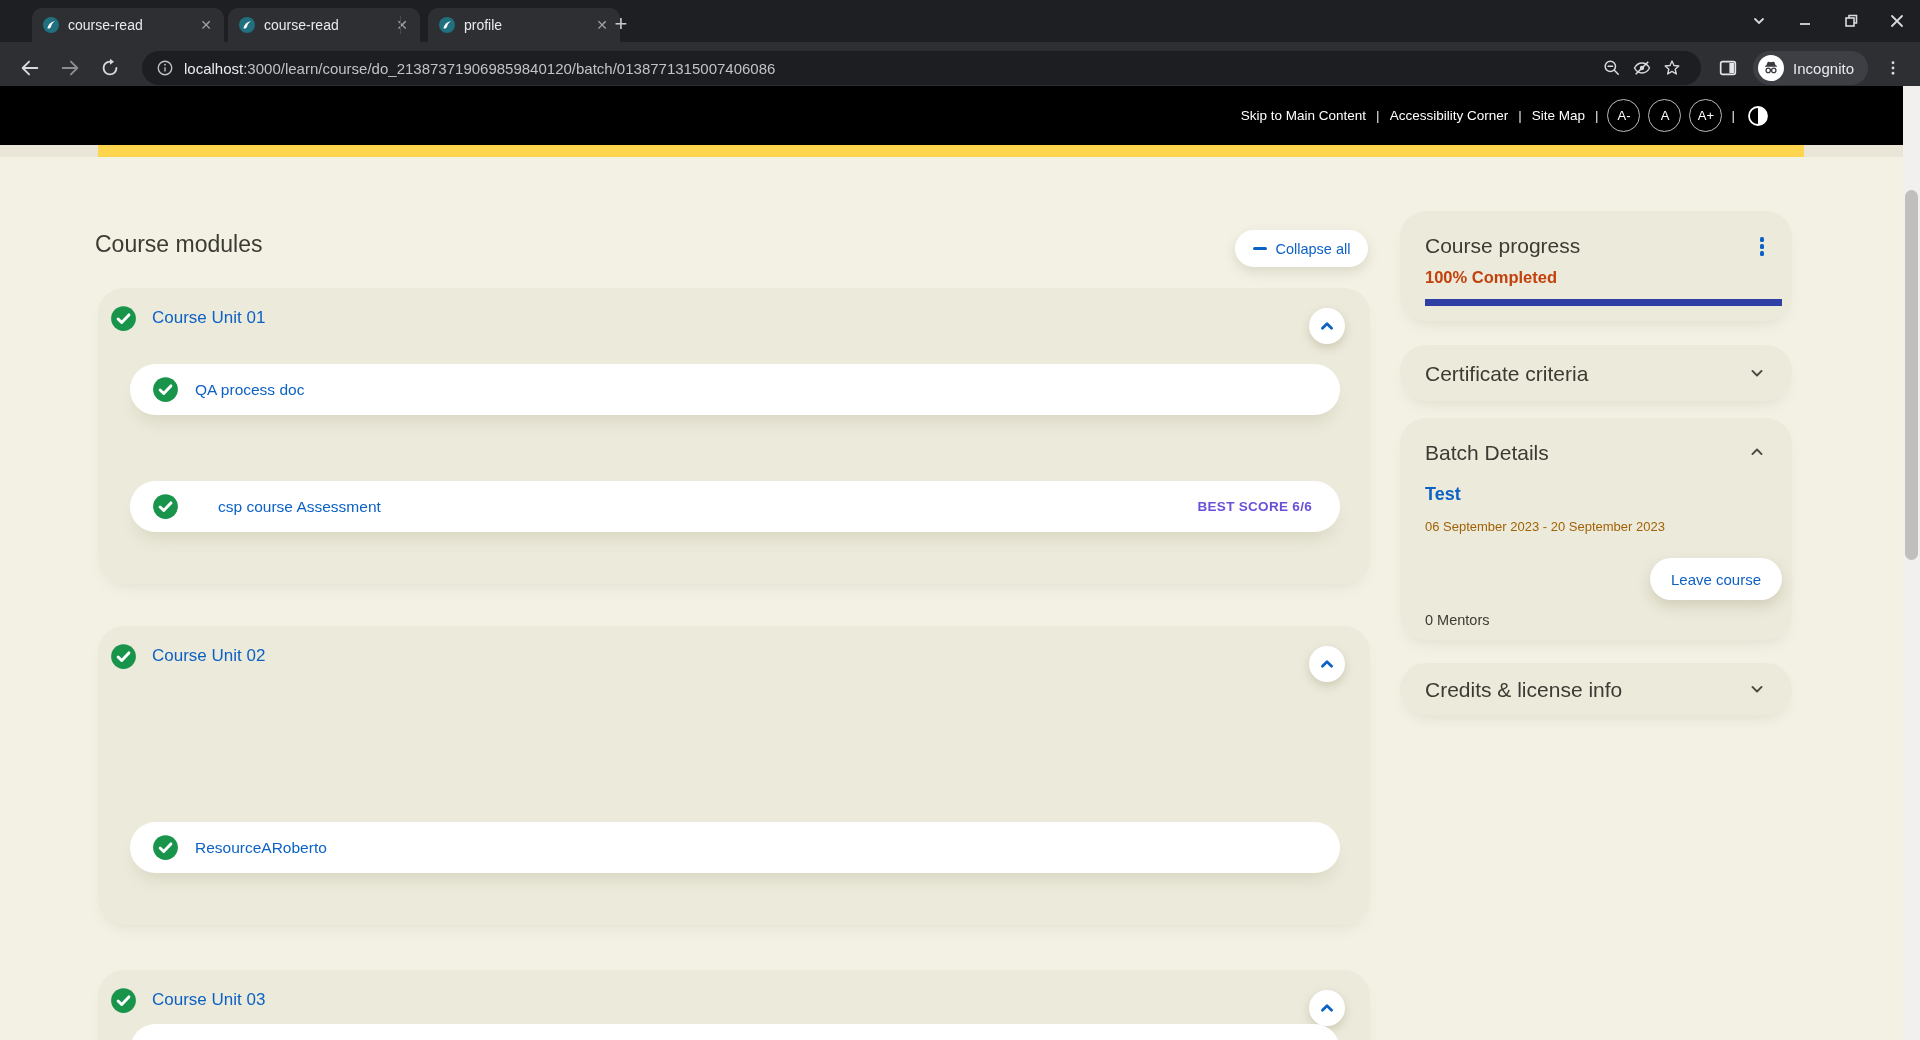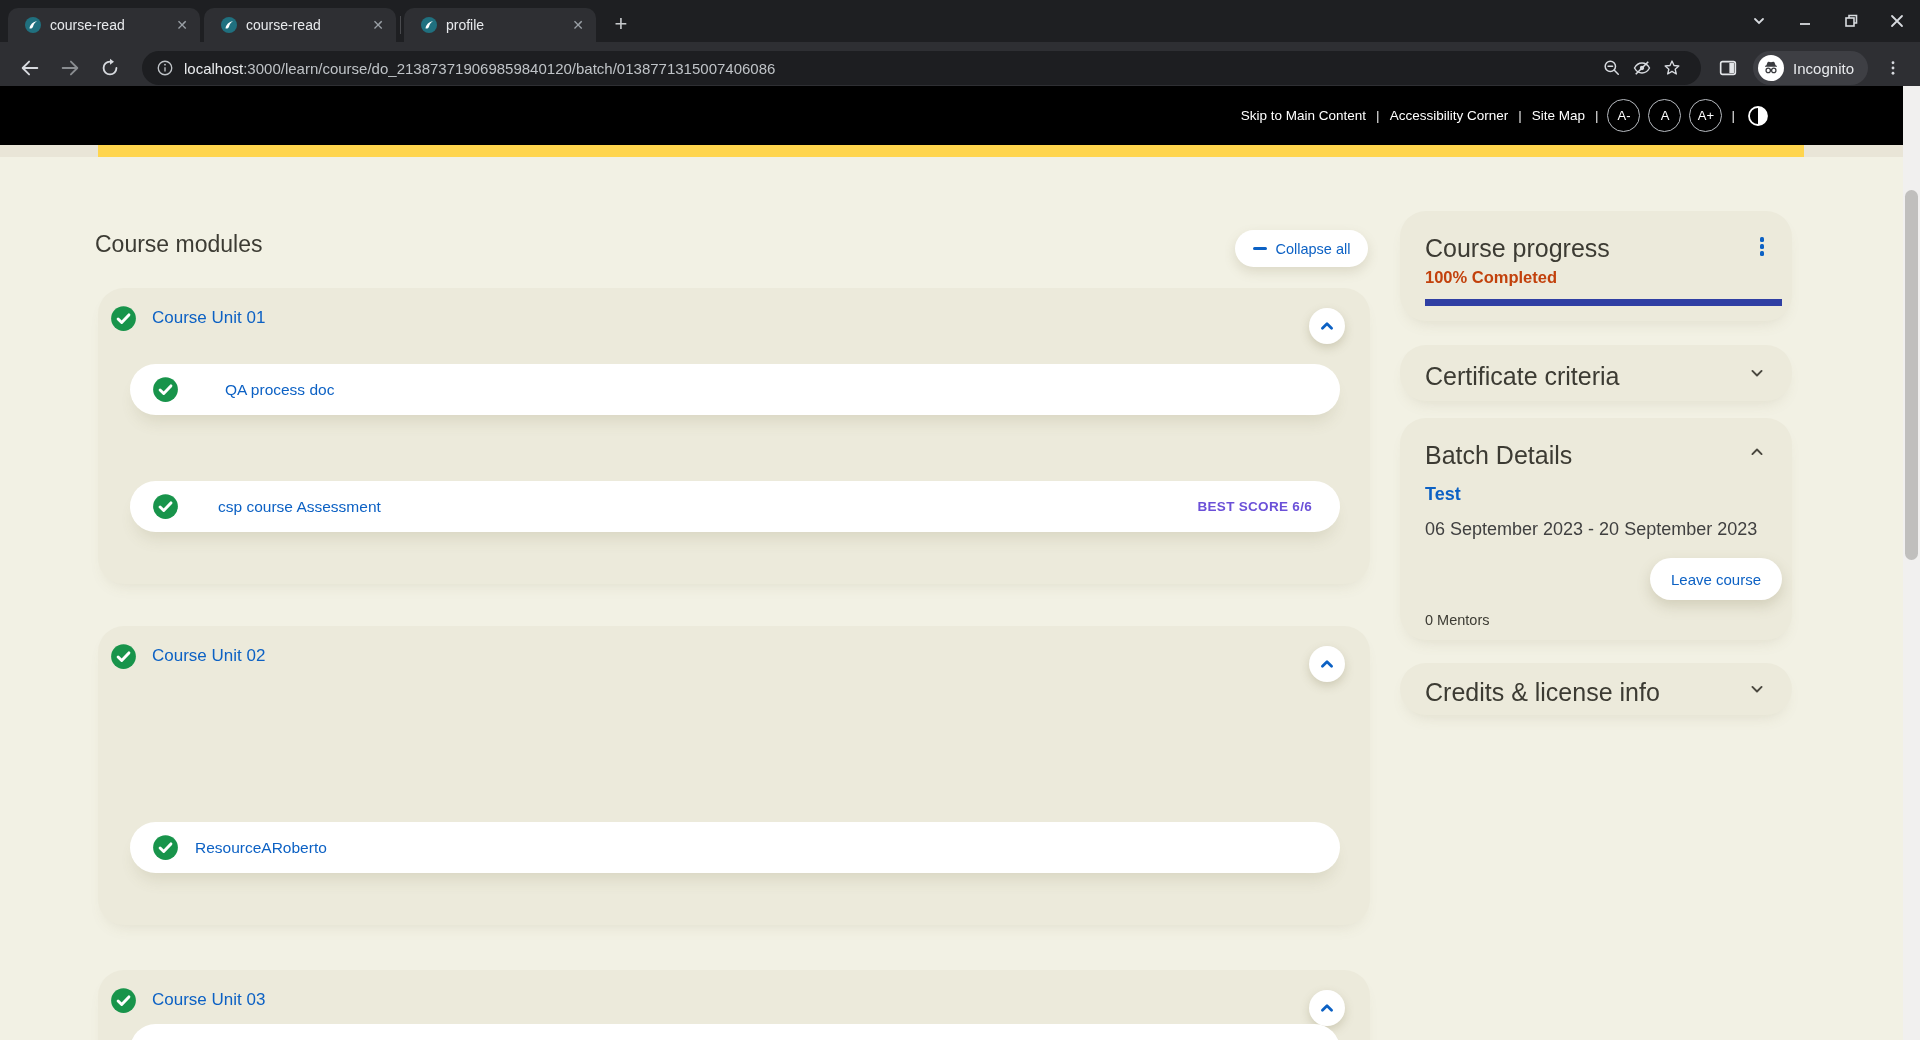--- a/index.html
+++ b/index.html
@@ -1,20 +1,20 @@
 <!DOCTYPE html>
 <html><head>
 <meta charset="utf-8">
 <style>
   * { margin:0; padding:0; box-sizing:border-box; }
   html,body { width:1920px; height:1040px; overflow:hidden; font-family:"Liberation Sans", sans-serif; background:#F2F1E4; }
 
   
   .tabstrip { position:absolute; top:0; left:0; width:1920px; height:42px; background:#1E1F22; }
-  .tab { position:absolute; top:8px; height:34px; width:192px; background:#2E2F33; border-radius:10px 10px 0 0; display:flex; align-items:center; padding:0 8px 0 16px; }
+  .tab { position:absolute; top:8px; height:34px; width:192px; background:#2E2F33; border-radius:10px 10px 0 0; display:flex; align-items:center; padding:0 8px 0 10px;margin-left:24px; }
   .tab .title { flex:1; color:#E8EAED; font-size:14px; white-space:nowrap; overflow:hidden; margin-left:8px; }
   .tab .close { color:#9AA0A6; font-size:14px; width:20px; height:20px; line-height:20px; text-align:center; border-radius:50%; }
   .tab-divider { position:absolute; top:16px; left:400px; width:1px; height:18px; background:#4A4B4F; }
   .newtab { position:absolute; top:10px; left:606px; width:30px; height:30px; color:#C7C9CC; font-size:22px; text-align:center; line-height:28px; }
   .wincontrols { position:absolute; top:0; right:0; height:42px; display:flex; align-items:center; }
   .winbtn { width:46px; height:42px; display:flex; align-items:center; justify-content:center; color:#D7DADF; }
 
   .toolbar { position:absolute; top:42px; left:0; width:1920px; height:52px; background:#2E2F33; display:flex; align-items:center; padding:0 12px; }
   .navbtn { width:36px; height:36px; display:flex; align-items:center; justify-content:center; border-radius:50%; margin-right:4px; }
   .addressbar { flex:1; height:34px; margin:0 12px 0 10px; background:#1D1E21; border-radius:17px; display:flex; align-items:center; padding:0 14px; }
@@ -44,28 +44,28 @@
   .unit-head { position:absolute; top:12px; left:0; right:0; height:36px; display:flex; align-items:center; }
   .unit-head .chk { margin-left:12px; }
   .unit-head .utitle { margin-left:15px; color:#0C61C4; font-size:17px; font-weight:400; }
   .chev-btn { position:absolute; right:25px; top:8px; width:36px; height:36px; border-radius:50%; background:#FFF; display:flex; align-items:center; justify-content:center; box-shadow:0 4px 10px rgba(120,110,70,.25); }
   .item-pill { position:absolute; left:32px; width:1210px; height:51px; background:#FFF; border-radius:26px; display:flex; align-items:center; padding:0 28px 0 22px; box-shadow:0 12px 16px -6px rgba(120,110,70,.16); }
   .item-pill .ilabel { margin-left:16px; color:#0C61C4; font-size:15.5px; }
   .item-pill .badge { margin-left:auto; color:#6B50D8; font-size:13.5px; font-weight:700; letter-spacing:.3px; }
 
   
   .side-card { position:absolute; left:1400px; width:392px; background:#ECEADB; border-radius:26px; box-shadow:0 8px 16px -8px rgba(120,110,70,.18); }
-  .s-title { position:absolute; left:25px; color:#3C3B33; font-size:25px; font-weight:500; }
+  .s-title { position:absolute; left:25px; color:#3C3B33; font-size:21px; font-weight:500; }
   .kebab { position:absolute; right:28px; top:26px; display:flex; flex-direction:column; gap:2.5px; }
   .kebab i { width:4.5px; height:4.5px; background:#0C61C4; border-radius:1.5px; }
   .s-chev { position:absolute; right:25px; }
   .progress-status { position:absolute; left:25px; top:57px; color:#c2410c; font-size:16.5px; font-weight:700; }
   .progress-track { position:absolute; left:25px; top:88px; width:357px; height:7px; background:#2F3FA3; border-radius:2px; }
   .batch-name { position:absolute; left:25px; top:66px; color:#0C61C4; font-size:18px; font-weight:700; }
-  .batch-dates { position:absolute; left:25px; top:101px; color:#404040; font-size:18px; }
+  .batch-dates { position:absolute; left:25px; top:101px; color:#a16207; font-size:13px; }
   .btn-leave { position:absolute; right:10px; top:140px; width:132px; height:42px; background:#FFF; border-radius:21px; display:flex; align-items:center; justify-content:center; color:#0C61C4; font-size:15px; box-shadow:0 6px 14px rgba(120,110,70,.22); }
   .batch-mentors { position:absolute; left:25px; top:194px; color:#3C3B33; font-size:14.5px; }
 
   
   .scrollbar { position:absolute; top:86px; right:0; width:17px; height:954px; background:#F1F0EF; }
   .scrollbar .thumb { position:absolute; top:104px; left:2px; width:13px; height:370px; background:#C0BFBD; border-radius:7px; }
 </style>
 </head>
 <body>
 
@@ -241,21 +241,21 @@
           <circle cx="12" cy="12" r="11" fill="#18944B"></circle>
           <polyline points="7.2 12.4 10.4 15.6 16.8 8.8" fill="none" stroke="#FFF" stroke-width="2.6" stroke-linecap="round" stroke-linejoin="round"></polyline>
         </svg>
       <span class="utitle">Course Unit 01</span>
       <span class="chev-btn">
           <svg width="22" height="22" viewBox="0 0 24 24">
             <polyline points="7 14.5 12 9.5 17 14.5" fill="none" stroke="#0C61C4" stroke-width="3" stroke-linecap="round" stroke-linejoin="round"></polyline>
           </svg>
         </span>
     </div>
-    <div class="item-pill" style="top:76px;gap:30px;">
+    <div class="item-pill" style="top:76px;">
       <svg width="27" height="27" viewBox="0 0 24 24">
           <circle cx="12" cy="12" r="11" fill="#18944B"></circle>
           <polyline points="7.2 12.4 10.4 15.6 16.8 8.8" fill="none" stroke="#FFF" stroke-width="2.6" stroke-linecap="round" stroke-linejoin="round"></polyline>
         </svg>
       <span class="ilabel">QA process doc</span>
     </div>
     <div class="item-pill" style="top:193px;gap:23px;">
       <svg width="27" height="27" viewBox="0 0 24 24">
           <circle cx="12" cy="12" r="11" fill="#18944B"></circle>
           <polyline points="7.2 12.4 10.4 15.6 16.8 8.8" fill="none" stroke="#FFF" stroke-width="2.6" stroke-linecap="round" stroke-linejoin="round"></polyline>

